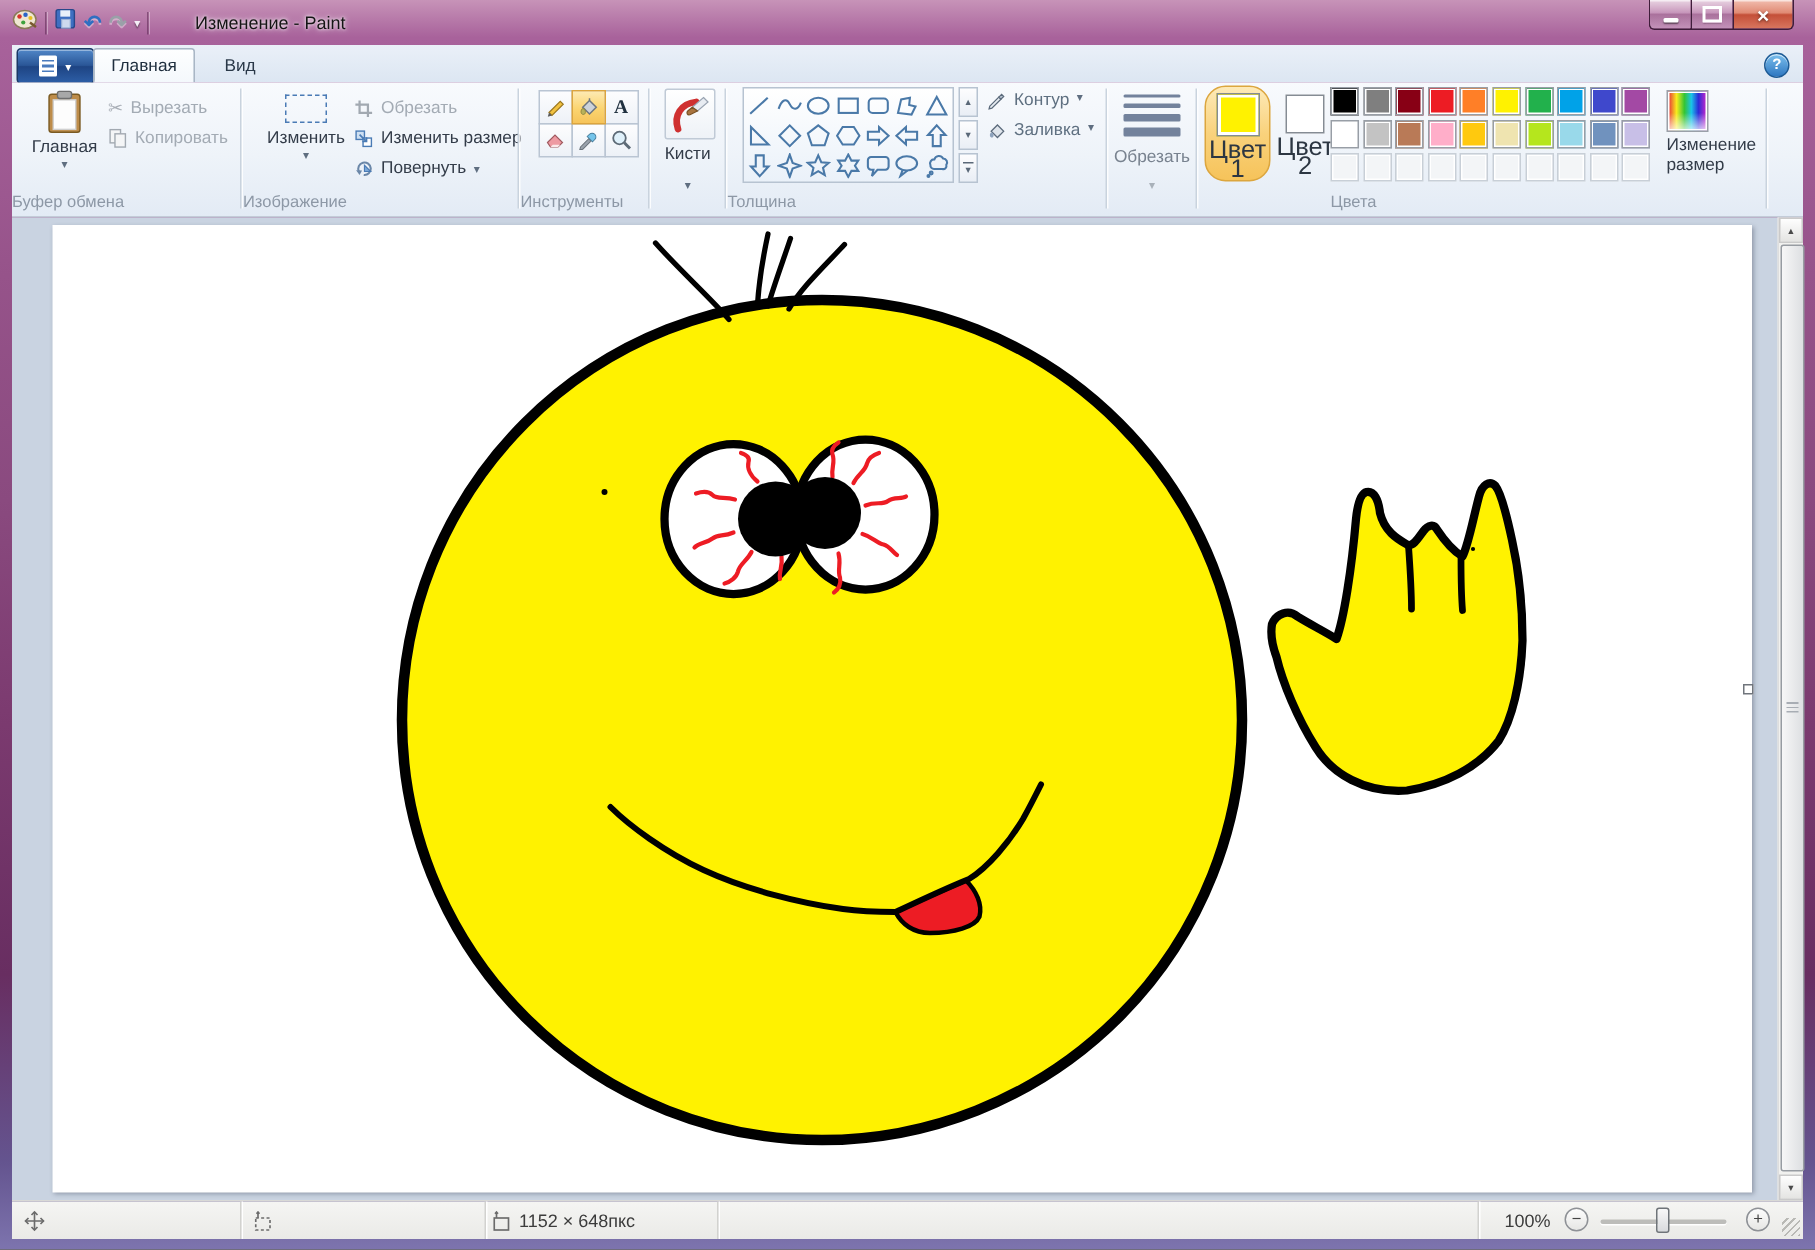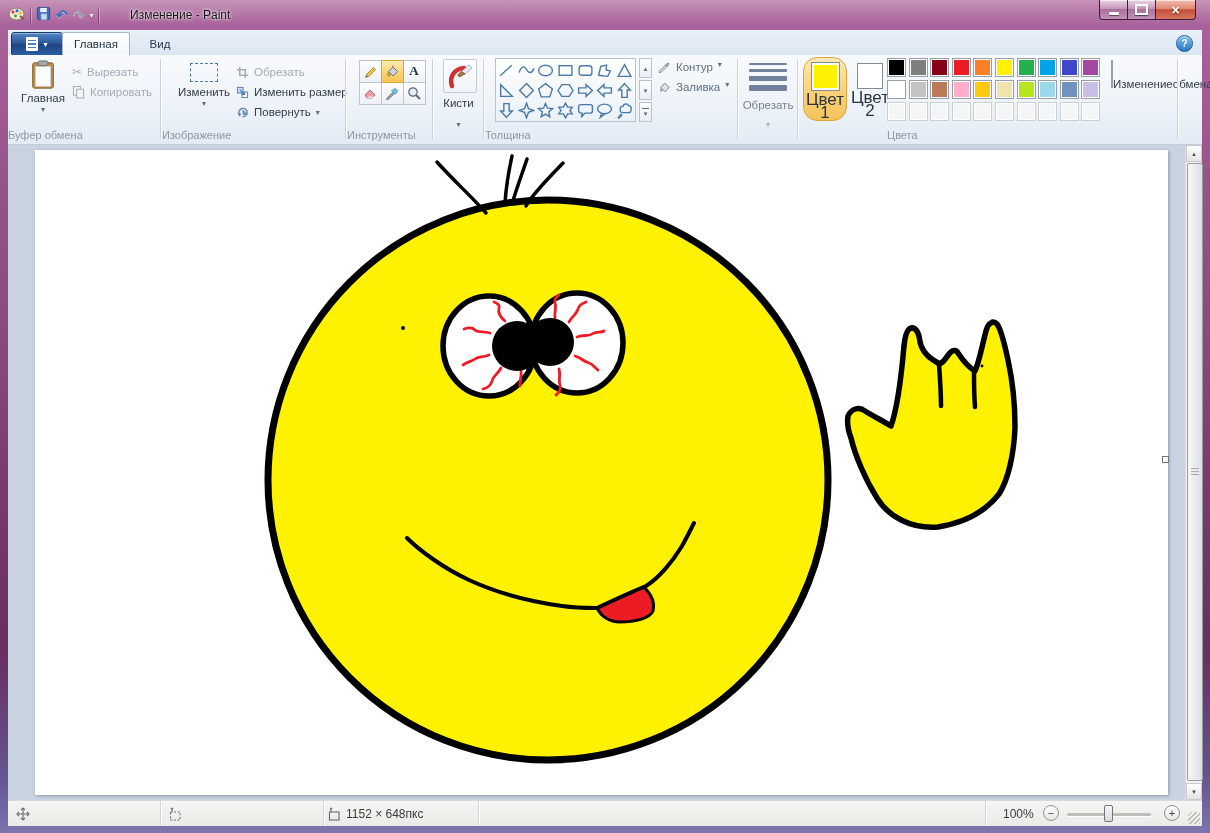--- a/index.html
+++ b/index.html
@@ -78,21 +78,21 @@
   .thickicon i{display:block;background:#73829c;margin:0 0 4px;border-radius:1px}
   .sizelabel{position:absolute;left:0;right:0;top:44px;text-align:center;font-size:11.5px;color:#78828f}
   .sizecaret{position:absolute;left:0;right:0;top:58px;text-align:center}
   .colorbtn{position:absolute;top:2px;display:flex;flex-direction:column;align-items:center;padding-top:4px;
     font-size:17px;color:#2c3642;line-height:13px;border-radius:14px;box-sizing:border-box}
   .colorbtn.sel{border:1px solid #dca63e;background:linear-gradient(#fdeab8,#f9d27c 50%,#f6c35a)}
   .cswatch{border:1px solid #858c94;box-shadow:inset 0 0 0 2px #fff;box-sizing:border-box;margin-bottom:2px}
   .palette{position:absolute;left:88px;top:3px;width:216px;display:grid;grid-template-columns:repeat(10,19px);grid-auto-rows:19px;gap:3px 2.6px}
   .swatch{width:19px;height:19px;border:1px solid #989ea6;box-shadow:inset 0 0 0 1px #fff;box-sizing:border-box}
   .swatch.empty{background:#f3f5f7;border:1px solid #c8cfd7}
-  .editcolors{position:absolute;left:312px;top:2px;width:62px;display:flex;flex-direction:row;align-items:flex-end;
+  .editcolors{position:absolute;left:312px;top:2px;width:62px;display:flex;flex-direction:column;align-items:flex-start;
     font-size:11.5px;color:#333c49;line-height:13px;padding-top:3px}
   .rainbow{width:28px;height:28px;border:1px solid #9aa0a8;box-shadow:inset 0 0 0 1px #fff;box-sizing:border-box;margin-bottom:3px;
     background:linear-gradient(rgba(255,255,255,0) 55%,rgba(255,255,255,.75)),
     linear-gradient(90deg,#e8273c,#f7ec1c 22%,#35c433 42%,#19c5e8 60%,#2c2cd8 78%,#d227c9)}
   
   .workspace{position:absolute;left:8px;top:145px;width:1194px;height:655px;background:#c9d3e1}
   .canvas{position:absolute;left:27px;top:5px;width:1133px;height:645px;background:#fff;box-shadow:1px 1px 3px rgba(40,50,70,.35)}
   .canvas svg{position:absolute;left:0;top:0;width:100%;height:100%}
   .vscroll{position:absolute;right:0;top:0;width:17px;height:655px;background:#f1f1ef;border-left:1px solid #dedede;box-sizing:border-box}
   .sbtn{position:absolute;left:0;width:16px;height:17px;background:linear-gradient(#fefefe,#e4e4e2);border:1px solid #cacaca;
@@ -484,21 +484,21 @@
           <div class="swatch empty"></div>
           <div class="swatch empty"></div>
           <div class="swatch empty"></div>
           <div class="swatch empty"></div>
           <div class="swatch empty"></div>
           <div class="swatch empty"></div>
         </div>
       <div class="editcolors">
         <span class="rainbow"></span>
         <span>Изменение</span>
-        <span>обмена</span>
+        <span>размер</span>
       </div>
       <div class="rlabel" style="left:88px;width:216px;right:auto">Цвета</div>
     </div>
     <div class="rsep" style="left:1169px"></div>
   </div>
 
   <div class="workspace">
     <div class="canvas">
       <svg viewBox="0 0 1133 645">
 

